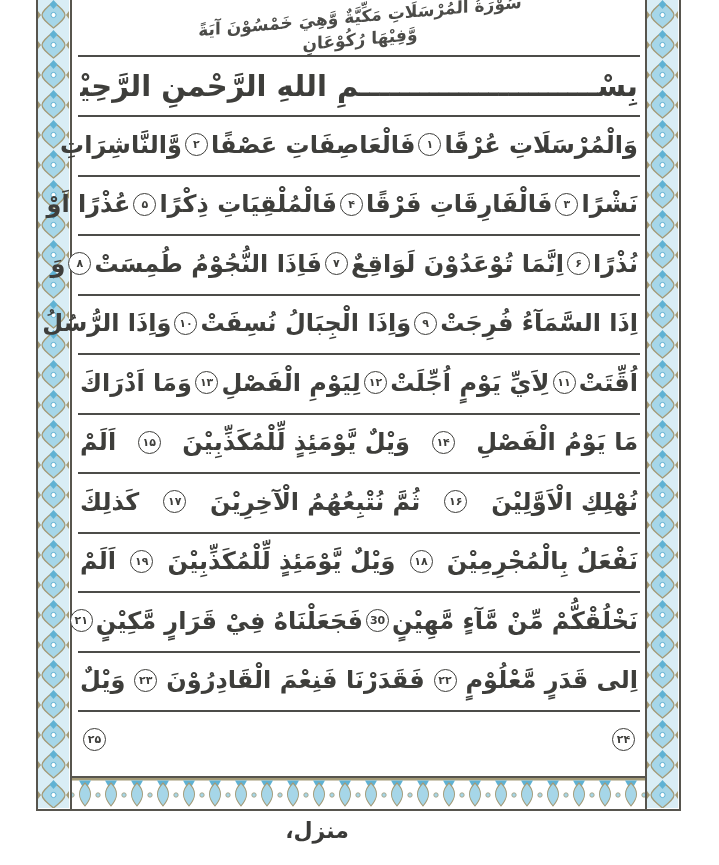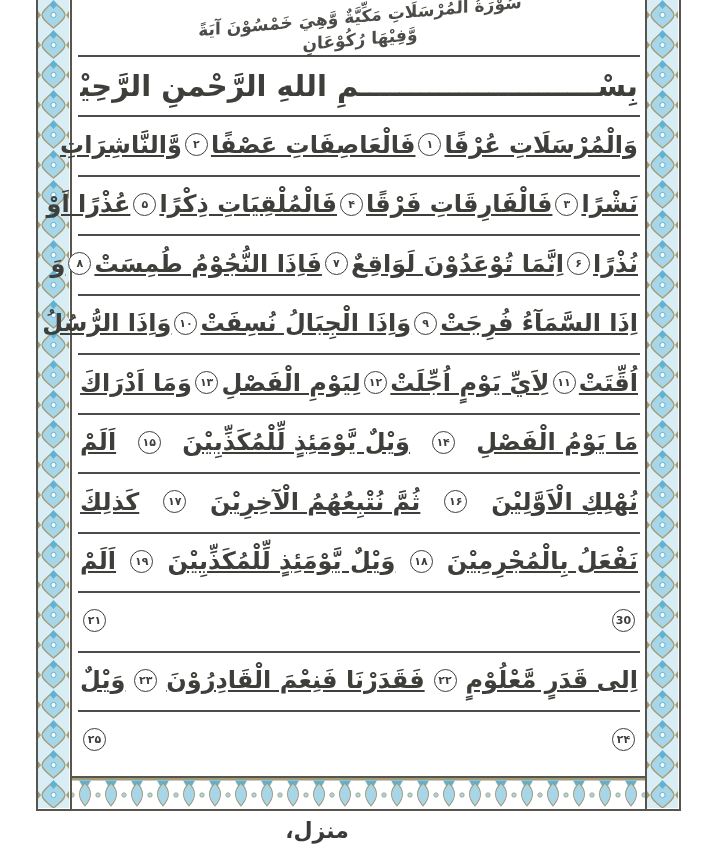--- a/index.html
+++ b/index.html
@@ -37,21 +37,21 @@
     font-size:29px;font-weight:bold;color:#3e3e3b;white-space:nowrap;
     direction:rtl;overflow:hidden;
   }
   
   .tline{
     position:absolute;left:80px;width:558px;height:59px;
     display:flex;align-items:center;justify-content:space-between;
     direction:rtl;font-size:24px;font-weight:bold;color:#3e3e3b;
     white-space:nowrap;overflow:visible;
   }
-  .seg{white-space:nowrap;text-decoration:underline;}
+  .seg{white-space:nowrap;}
   .marker{
     flex:0 0 auto;width:21px;height:21px;border:1.6px solid #3e3e3b;
     border-radius:50%;display:flex;align-items:center;justify-content:center;
     font-size:11px;font-weight:bold;color:#3e3e3b;margin:0 3px;line-height:1;
     background:#ffffff;
   }
   
   .footer-caption{
     position:absolute;top:818px;left:0;width:634px;text-align:center;
     font-size:22px;font-weight:bold;color:#3a3a38;
@@ -167,21 +167,23 @@
         <span class="seg">كَذلِكَ</span>
       </div>
       <div class="tline" style="top: 531.5px;">
         <span class="seg">نَفْعَلُ بِالْمُجْرِمِيْنَ</span>
         <span class="marker">۱۸</span>
         <span class="seg">وَيْلٌ يَّوْمَئِذٍ لِّلْمُكَذِّبِيْنَ</span>
         <span class="marker">۱۹</span>
         <span class="seg">اَلَمْ</span>
       </div>
       <div class="tline" style="top: 591px;">
+        <span class="seg">نَخْلُقْكُّمْ مِّنْ مَّآءٍ مَّهِيْنٍ</span>
         <span class="marker">30</span>
+        <span class="seg">فَجَعَلْنَاهُ فِيْ قَرَارٍ مَّكِيْنٍ</span>
         <span class="marker">۲۱</span>
       </div>
       <div class="tline" style="top: 650.5px;">
         <span class="seg">اِلى قَدَرٍ مَّعْلُوْمٍ</span>
         <span class="marker">۲۲</span>
         <span class="seg">فَقَدَرْنَا فَنِعْمَ الْقَادِرُوْنَ</span>
         <span class="marker">۲۳</span>
         <span class="seg">وَيْلٌ</span>
       </div>
       <div class="tline" style="top: 710px;">

